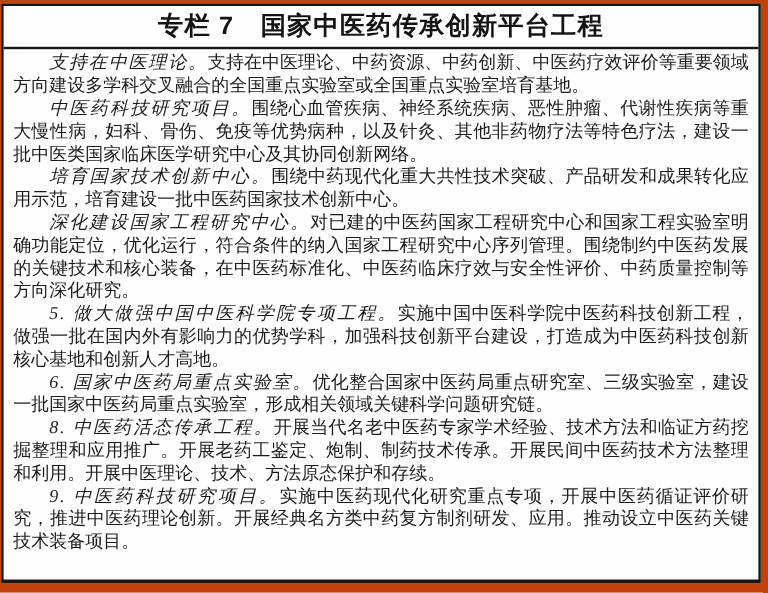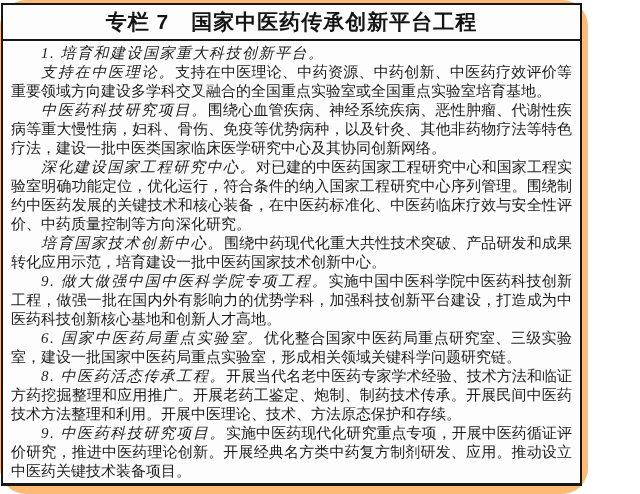--- a/index.html
+++ b/index.html
@@ -4,23 +4,22 @@
 <style>
   * { margin: 0; padding: 0; box-sizing: border-box; }
   html, body {
     width: 640px; height: 494px;
     background: #ffffff;
     font-family: "Liberation Serif", serif;
     overflow: hidden;
   }
   .page {
     position: relative;
-    width: 588px; height: 494px;
-    background: #fdba74;
-    border-radius: 26px;
+    width: 640px; height: 494px;
+    background: #c2410c;
   }
   .box {
     position: absolute;
     left: 1px; top: 3px; right: 6px; bottom: 8px;
     border: 2px solid #161616;
     border-bottom-width: 3px;
     background: #fdfdfd;
     display: flex;
     flex-direction: column;
   }
@@ -55,24 +54,23 @@
     font-weight: 500;
   }
 </style>
 </head>
 <body>
 
 <div class="page">
   <div class="box" style="border-color: rgb(22, 22, 22);">
     <div class="box-title" style="border-bottom-color: rgb(22, 22, 22);">专栏 7　国家中医药传承创新平台工程</div>
     <div class="box-body" style="color: rgb(28, 28, 28);">
-        <p><span class="lead">1. 培育和建设国家重大科技创新平台。</span><span></span></p>
         <p><span class="lead">支持在中医理论。</span><span>支持在中医理论、中药资源、中药创新、中医药疗效评价等重要领域方向建设多学科交叉融合的全国重点实验室或全国重点实验室培育基地。</span></p>
         <p><span class="lead">中医药科技研究项目。</span><span>围绕心血管疾病、神经系统疾病、恶性肿瘤、代谢性疾病等重大慢性病，妇科、骨伤、免疫等优势病种，以及针灸、其他非药物疗法等特色疗法，建设一批中医类国家临床医学研究中心及其协同创新网络。</span></p>
+        <p><span class="lead">培育国家技术创新中心。</span><span>围绕中药现代化重大共性技术突破、产品研发和成果转化应用示范，培育建设一批中医药国家技术创新中心。</span></p>
         <p><span class="lead">深化建设国家工程研究中心。</span><span>对已建的中医药国家工程研究中心和国家工程实验室明确功能定位，优化运行，符合条件的纳入国家工程研究中心序列管理。围绕制约中医药发展的关键技术和核心装备，在中医药标准化、中医药临床疗效与安全性评价、中药质量控制等方向深化研究。</span></p>
-        <p><span class="lead">培育国家技术创新中心。</span><span>围绕中药现代化重大共性技术突破、产品研发和成果转化应用示范，培育建设一批中医药国家技术创新中心。</span></p>
-        <p><span class="lead">9. 做大做强中国中医科学院专项工程。</span><span>实施中国中医科学院中医药科技创新工程，做强一批在国内外有影响力的优势学科，加强科技创新平台建设，打造成为中医药科技创新核心基地和创新人才高地。</span></p>
+        <p><span class="lead">5. 做大做强中国中医科学院专项工程。</span><span>实施中国中医科学院中医药科技创新工程，做强一批在国内外有影响力的优势学科，加强科技创新平台建设，打造成为中医药科技创新核心基地和创新人才高地。</span></p>
         <p><span class="lead">6. 国家中医药局重点实验室。</span><span>优化整合国家中医药局重点研究室、三级实验室，建设一批国家中医药局重点实验室，形成相关领域关键科学问题研究链。</span></p>
         <p><span class="lead">8. 中医药活态传承工程。</span><span>开展当代名老中医药专家学术经验、技术方法和临证方药挖掘整理和应用推广。开展老药工鉴定、炮制、制药技术传承。开展民间中医药技术方法整理和利用。开展中医理论、技术、方法原态保护和存续。</span></p>
         <p><span class="lead">9. 中医药科技研究项目。</span><span>实施中医药现代化研究重点专项，开展中医药循证评价研究，推进中医药理论创新。开展经典名方类中药复方制剂研发、应用。推动设立中医药关键技术装备项目。</span></p>
       </div>
   </div>
 </div>
 
 </body></html>

